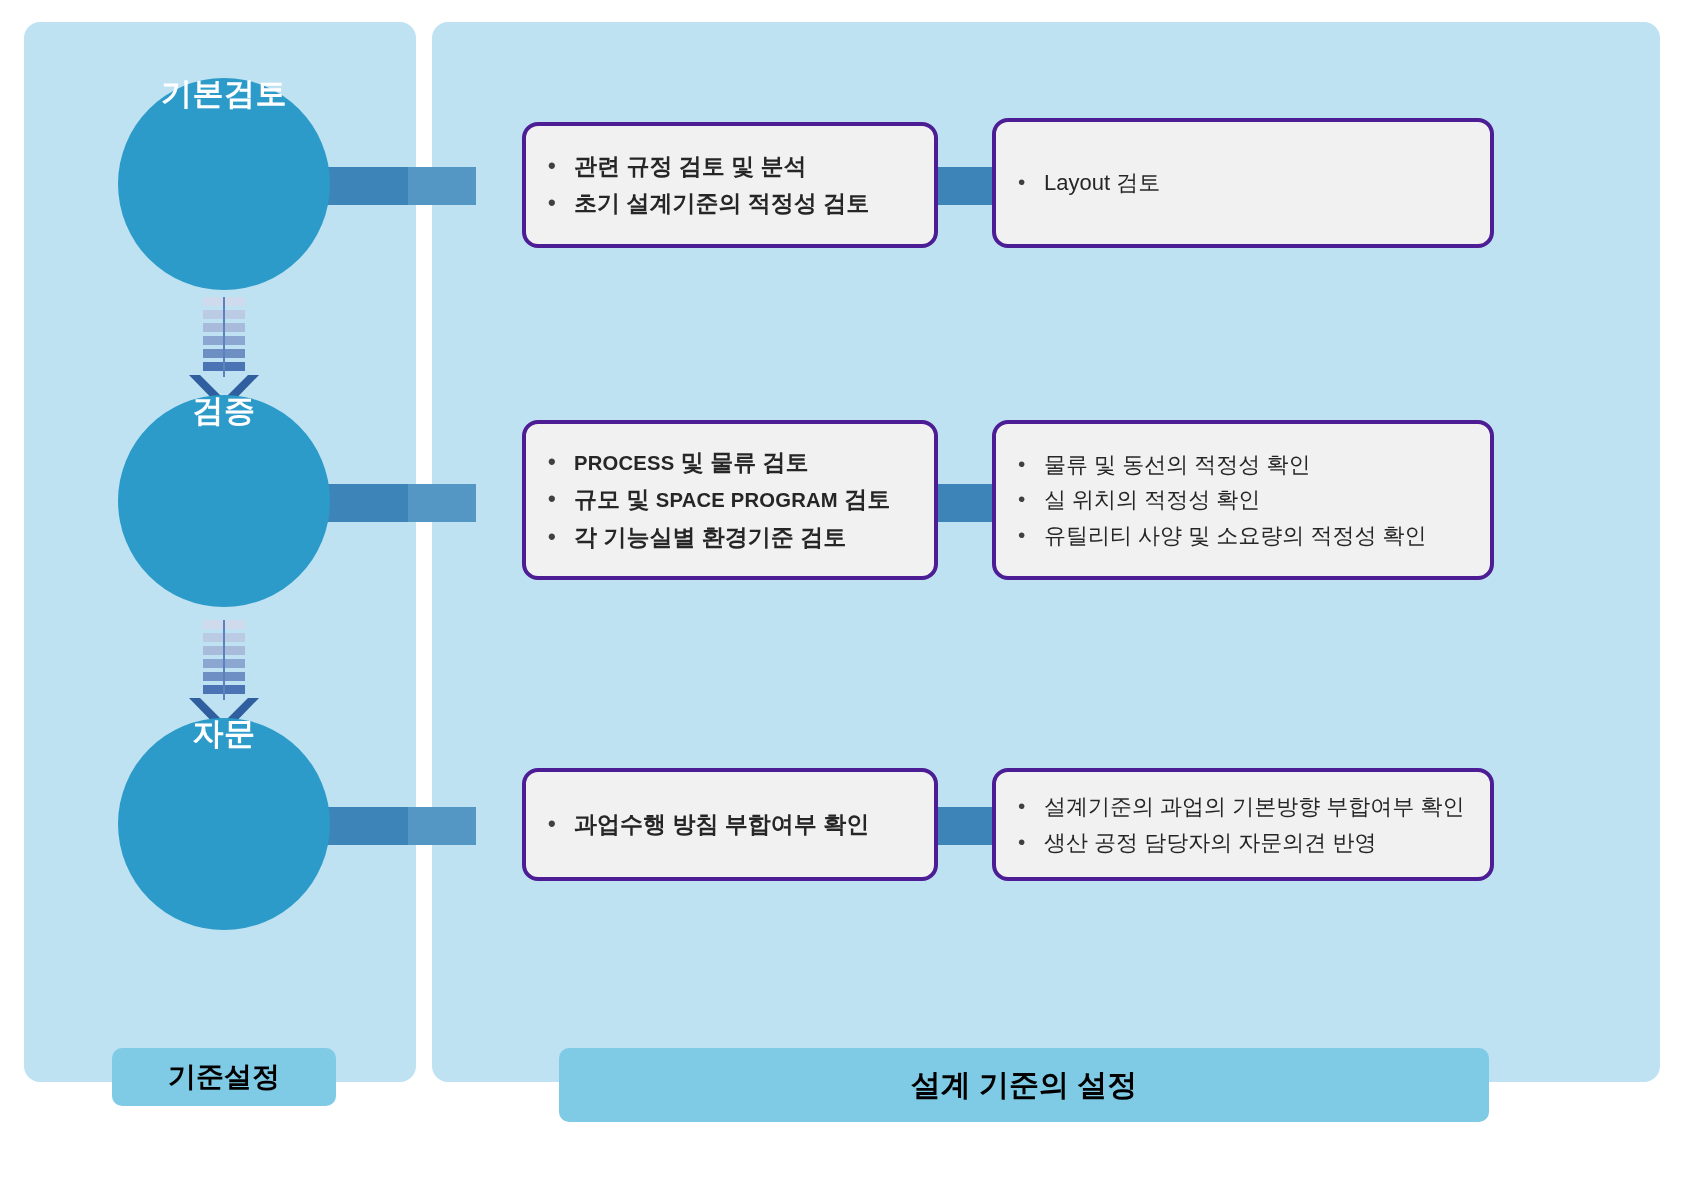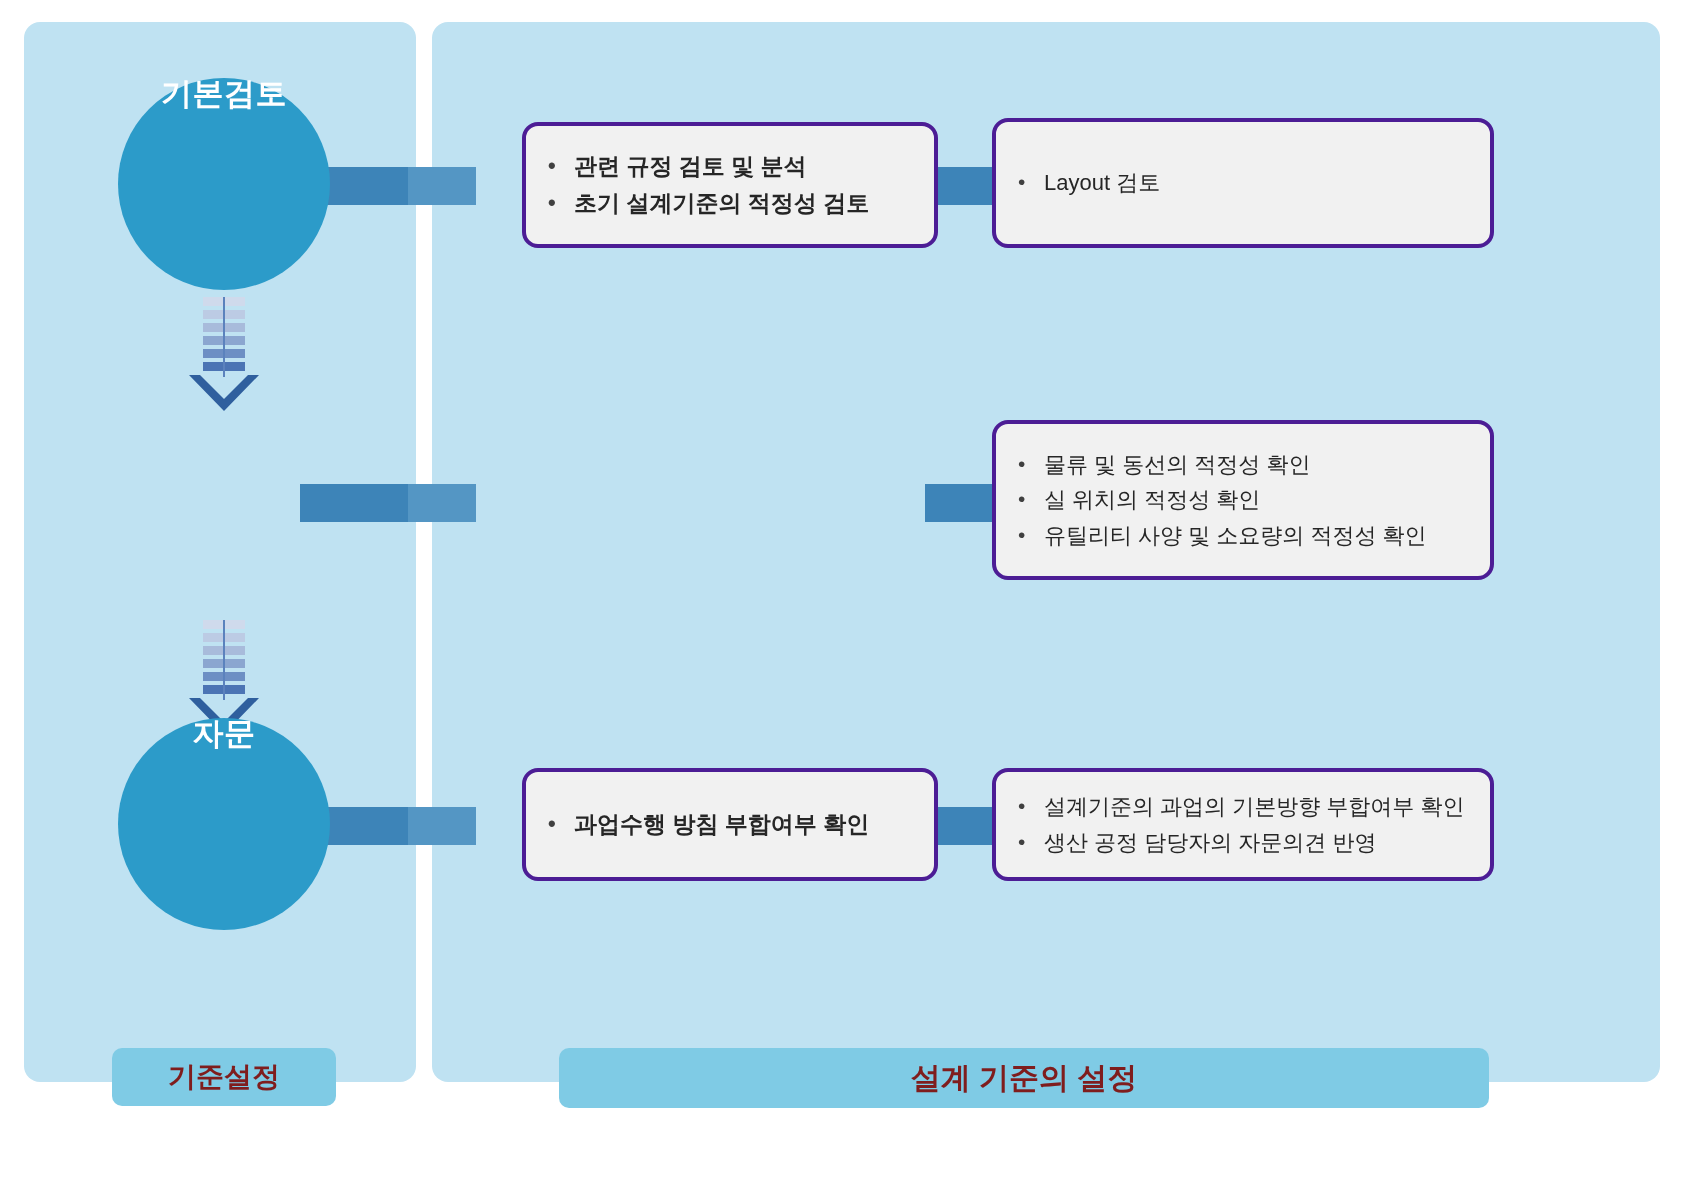--- a/index.html
+++ b/index.html
@@ -144,31 +144,31 @@
   
   .bottom-bar {
     position: absolute;
     border-radius: 10px;
     display: flex;
     align-items: center;
     justify-content: center;
     z-index: 3;
   }
   .bottom-bar .label {
-    color: #7f1d1d;
+    color: #000000;
     font-weight: bold;
     white-space: nowrap;
   }
   #bottom-left {
     left: 112px; top: 1048px; width: 224px; height: 58px;
     background: #7fcbe5;
   }
   #bottom-left .label { font-size: 28px; }
   #bottom-right {
-    left: 559px; top: 1048px; width: 930px; height: 60px;
+    left: 559px; top: 1048px; width: 930px; height: 74px;
     background: #7fcbe5;
   }
   #bottom-right .label { font-size: 30px; }
 </style>
 </head>
 <body>
 
 <div id="stage">
 
   <div class="panel" id="panel-left"></div>
@@ -190,20 +190,23 @@
 
   <div class="connector" id="conn-3">
     <div class="seg-a"></div>
     <div class="seg-gap"></div>
     <div class="seg-b"></div>
   </div>
   <div class="mid-connector" id="midconn-3"></div>
 
   <div class="stage-circle" id="circle-1">
     <span class="label">기본검토</span>
+  </div>
+  <div class="stage-circle" id="circle-2">
+    <span class="label">검증</span>
   </div>
   <div class="stage-circle" id="circle-3">
     <span class="label">자문</span>
   </div>
 
   <div class="down-arrow" id="arrow-1">
     <svg width="74" height="118" viewBox="0 0 74 118" xmlns="http://www.w3.org/2000/svg">
       <rect x="16" y="2" width="42" height="9" fill="#cfdaec"></rect>
       <rect x="16" y="15" width="42" height="9" fill="#bccbe4"></rect>
       <rect x="16" y="28" width="42" height="9" fill="#a8bbdb"></rect>
@@ -233,20 +236,27 @@
       <li>관련 규정 검토 및 분석</li>
       <li>초기 설계기준의 적정성 검토</li>
     </ul>
   </div>
   <div class="content-box plain" id="box-right-1">
     <ul>
       <li>Layout 검토</li>
     </ul>
   </div>
 
+  <div class="content-box bold" id="box-mid-2">
+    <ul>
+      <li><span class="caps">PROCESS</span> 및 물류 검토</li>
+      <li>규모 및 <span class="caps">SPACE PROGRAM</span> 검토</li>
+      <li>각 기능실별 환경기준 검토</li>
+    </ul>
+  </div>
   <div class="content-box plain" id="box-right-2">
     <ul>
       <li>물류 및 동선의 적정성 확인</li>
       <li>실 위치의 적정성 확인</li>
       <li>유틸리티 사양 및 소요량의 적정성 확인</li>
     </ul>
   </div>
 
   <div class="content-box bold" id="box-mid-3">
     <ul>

